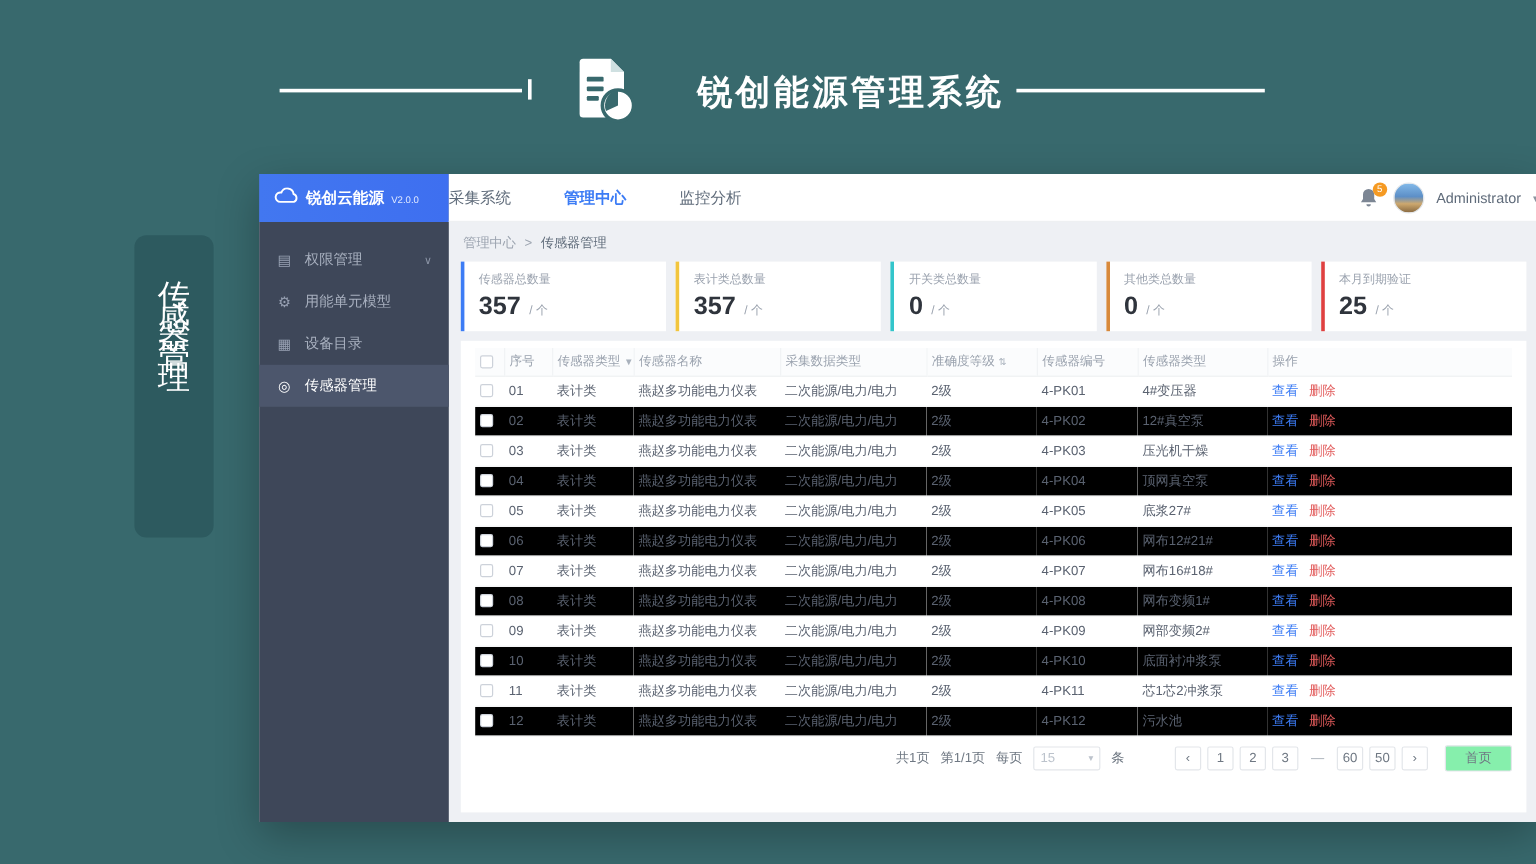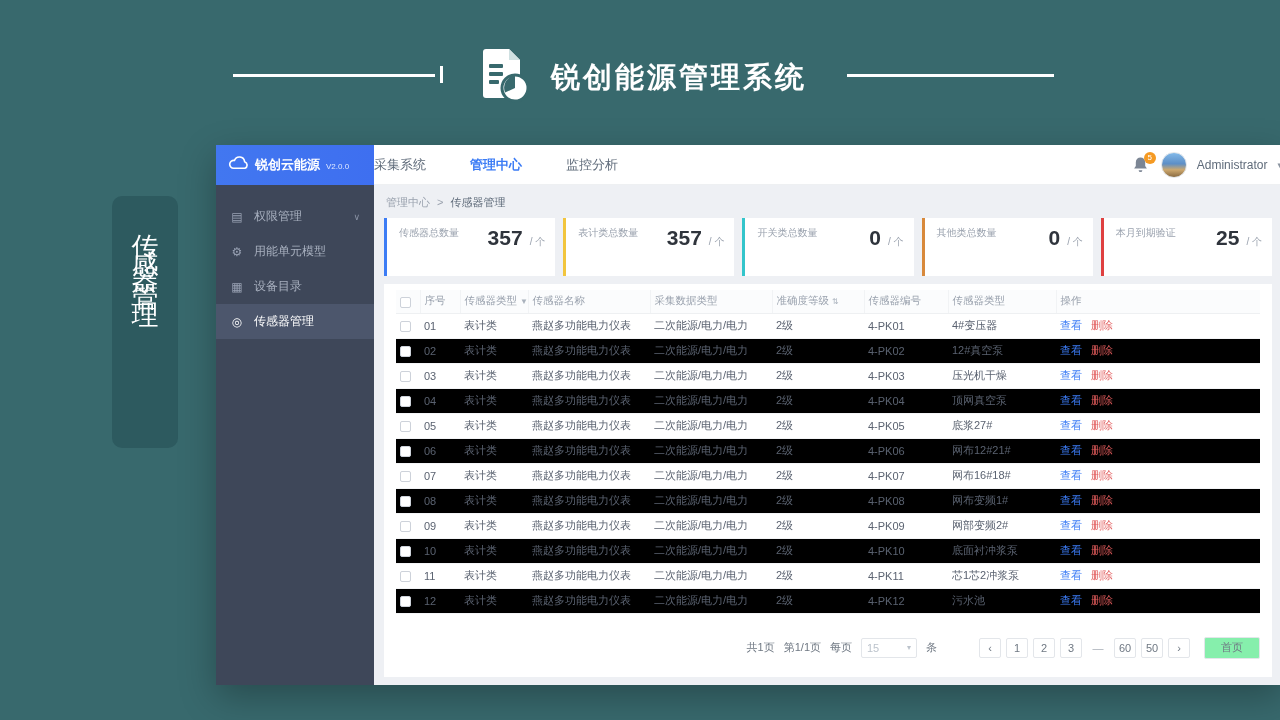--- a/index.html
+++ b/index.html
@@ -5,21 +5,21 @@
   * { margin:0; padding:0; box-sizing:border-box; }
   html,body { width:1280px; height:720px; overflow:hidden; }
   body { background:#38696d; font-family:"Liberation Sans", sans-serif; position:relative; }
 
   
   .deco-line { position:absolute; background:#fff; }
   .deco-left  { left:233px; top:74px; width:202px; height:3px; }
   .deco-cap   { left:440px; top:66px; width:3px; height:17px; }
   .deco-right { left:847px; top:74px; width:207px; height:3px; }
   .page-logo  { position:absolute; left:474px; top:45px; }
-  .page-title { position:absolute; left:551px; top:58px; color:#fff; font-size:29px; font-weight:700; letter-spacing:3px; }
+  .page-title { position:absolute; left:581px; top:58px; color:#fff; font-size:29px; font-weight:700; letter-spacing:3px; }
 
   .side-tag { position:absolute; left:112px; top:196px; width:66px; height:252px; background:#2d5a5f; border-radius:10px;
               display:flex; justify-content:center; padding-top:16px; }
   .side-tag span { writing-mode:vertical-lr; text-orientation:upright; color:#fff; font-size:27px; letter-spacing:17px; }
 
   
   .window { position:absolute; left:216px; top:145px; width:1066px; height:540px; display:flex; background:#eef0f4;
             box-shadow:0 12px 34px rgba(0,0,0,.28); }
 
   
@@ -48,21 +48,21 @@
   .user-caret { font-size:9px; color:#8b94a0; }
 
   
   .content { flex:1; padding:8px 10px 8px 10px; display:flex; flex-direction:column; min-height:0; }
   .breadcrumb { font-size:11px; color:#9aa2ae; margin:2px 0 8px 2px; flex-shrink:0; }
   .breadcrumb .current { color:#5f6b7a; }
   .breadcrumb .sep { margin:0 4px; }
 
   .stats { display:flex; gap:8px; margin-bottom:8px; flex-shrink:0; }
   .stat-card { flex:1; background:#fff; height:58px; border-left:3px solid #3c7cf5; padding:8px 10px 8px 12px;
-               display:flex; flex-direction:row; justify-content:space-between; }
+               display:flex; flex-direction:column; justify-content:space-between; }
   .stat-label { font-size:10px; color:#9aa2ae; }
   .stat-value-row { display:flex; align-items:baseline; gap:7px; }
   .stat-value { font-size:21px; font-weight:700; color:#2f343c; }
   .stat-unit { font-size:10px; color:#9aa2ae; }
 
   .panel { background:#fff; flex:1; padding:6px 12px 6px 12px; display:flex; flex-direction:column; min-height:0; }
   .toolbar { height:30px; display:flex; align-items:center; gap:8px; flex-shrink:0; }
   .search-input { width:126px; height:22px; border:1px solid #e3e6ea; border-radius:3px; font-size:10px; padding:0 8px;
                   color:#5f6b7a; outline:none; text-align:center; }
   .search-input::placeholder { color:#c3c9d1; }
@@ -74,21 +74,21 @@
   thead th { height:23px; background:#fbfcfd; font-size:10.5px; font-weight:400; color:#9aa2ae; text-align:left; padding:0 4px;
              border-bottom:1px solid #eef0f2; white-space:nowrap; overflow:hidden; }
   thead th + th { border-left:1px solid #f1f3f5; }
   tbody td { height:25px; font-size:11px; color:#5a6270; padding:0 4px; border-bottom:1px solid #f3f4f6; white-space:nowrap; overflow:hidden; }
   tbody tr.alt { background:#000000; }
   .cb { display:inline-block; width:11px; height:11px; border:1px solid #cdd2da; border-radius:2px; background:#fff; vertical-align:middle; cursor:pointer; }
   .hdr-glyph { font-size:8px; color:#aab2bd; margin-left:3px; }
   a.view { color:#3c7cf5; margin-right:9px; cursor:pointer; text-decoration:none; }
   a.del  { color:#e25b5b; cursor:pointer; text-decoration:none; }
 
-  .pagination { margin-top:23px; display:flex; align-items:center; justify-content:flex-end; font-size:11px; color:#6f7883; flex-shrink:0; }
+  .pagination { margin-top:7px; display:flex; align-items:center; justify-content:flex-end; font-size:11px; color:#6f7883; flex-shrink:0; }
   .pg-info { display:flex; align-items:center; gap:9px; }
   .pp-select { width:56px; height:20px; border:1px solid #e3e6ea; border-radius:2px; display:flex; align-items:center;
                justify-content:space-between; padding:0 5px; color:#bcc3cc; cursor:pointer; }
   .pp-caret { font-size:8px; }
   .pg-pages { display:flex; gap:5px; margin-left:42px; }
   .pbtn { min-width:22px; height:20px; border:1px solid #e3e6ea; border-radius:2px; background:#fff; display:flex;
           align-items:center; justify-content:center; color:#6f7883; font-size:11px; padding:0 3px; cursor:pointer; }
   .pbtn.ellipsis { border:none; color:#a7aeb7; cursor:default; }
   .home-btn { height:22px; padding:0 16px; border:1px solid #e3e6ea; border-radius:2px; background:#86efac; color:#6f7883;
               font-size:11px; margin-left:14px; display:flex; align-items:center; cursor:pointer; }

